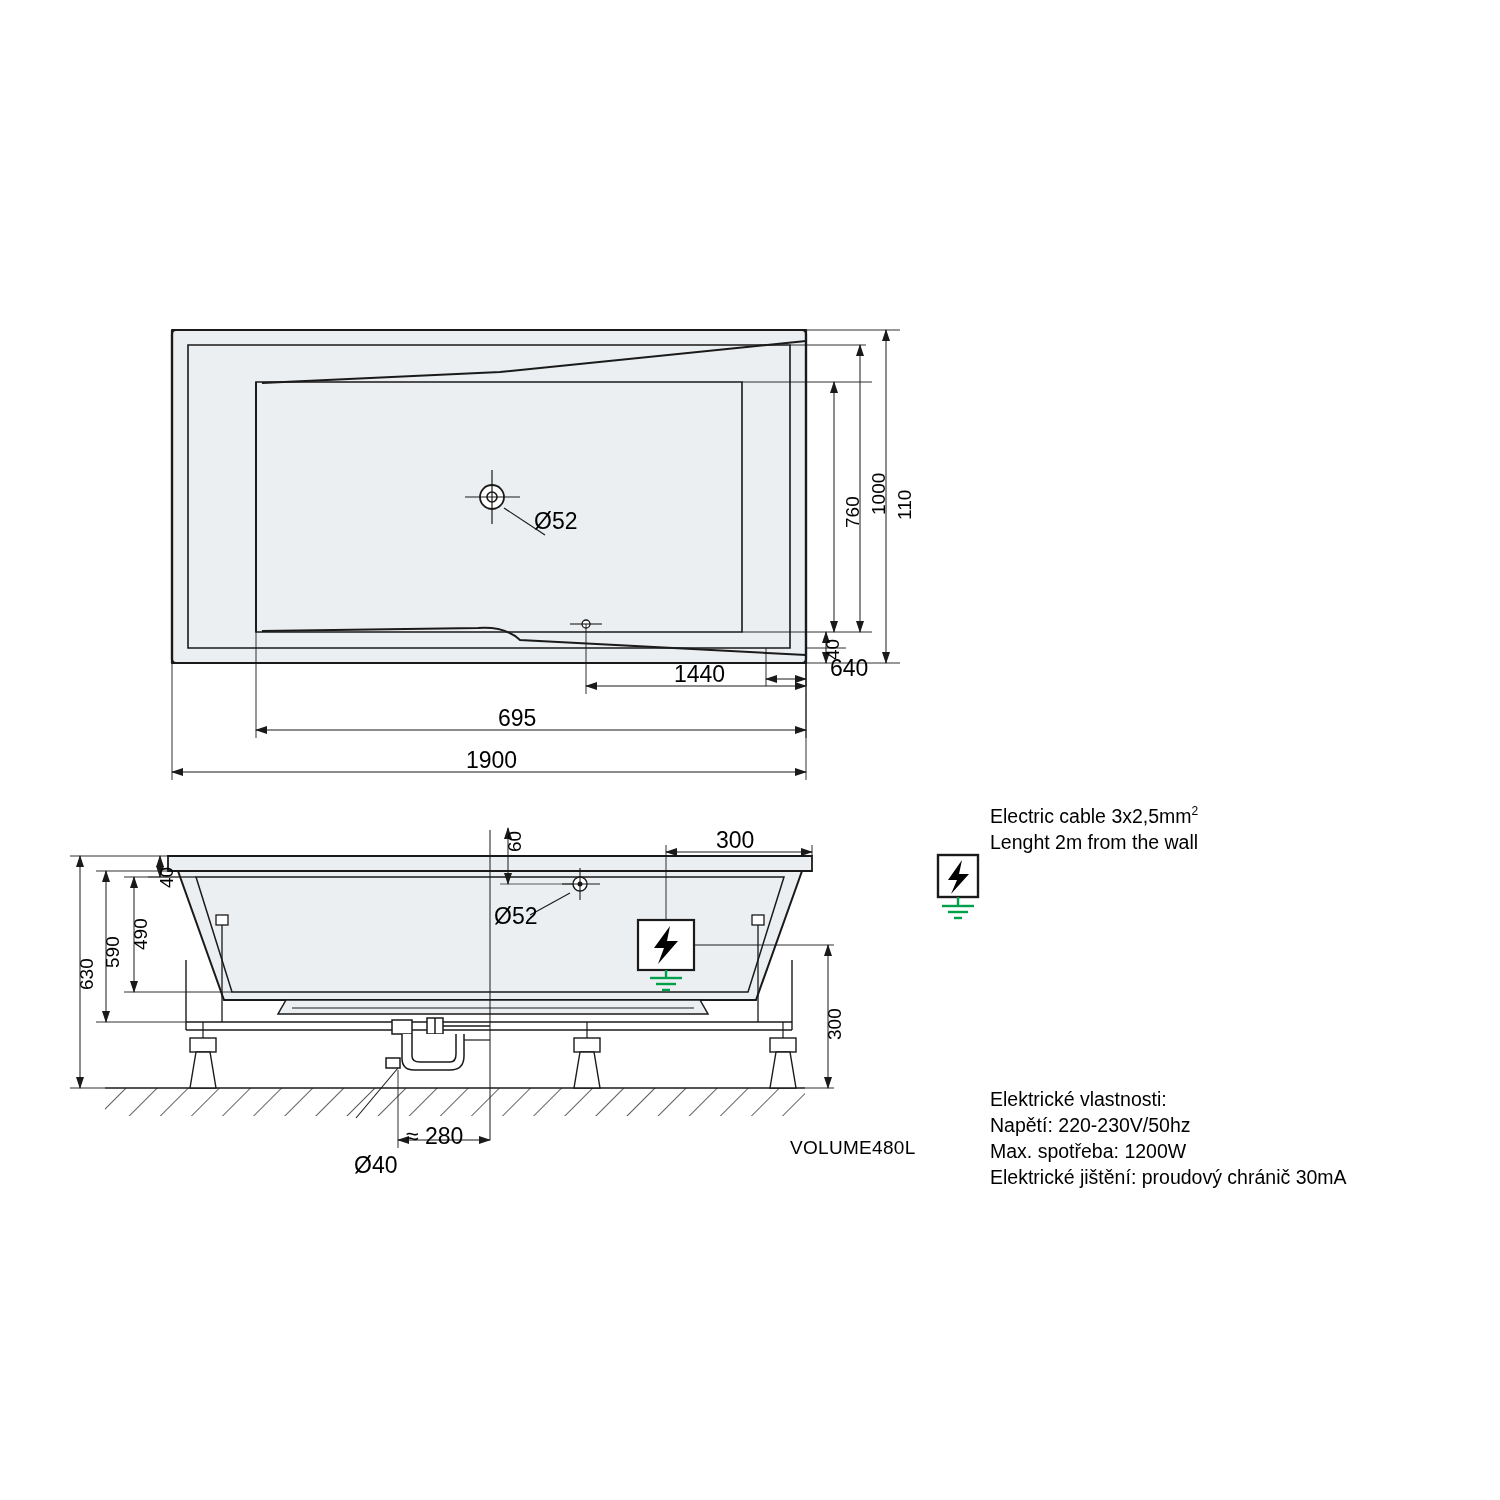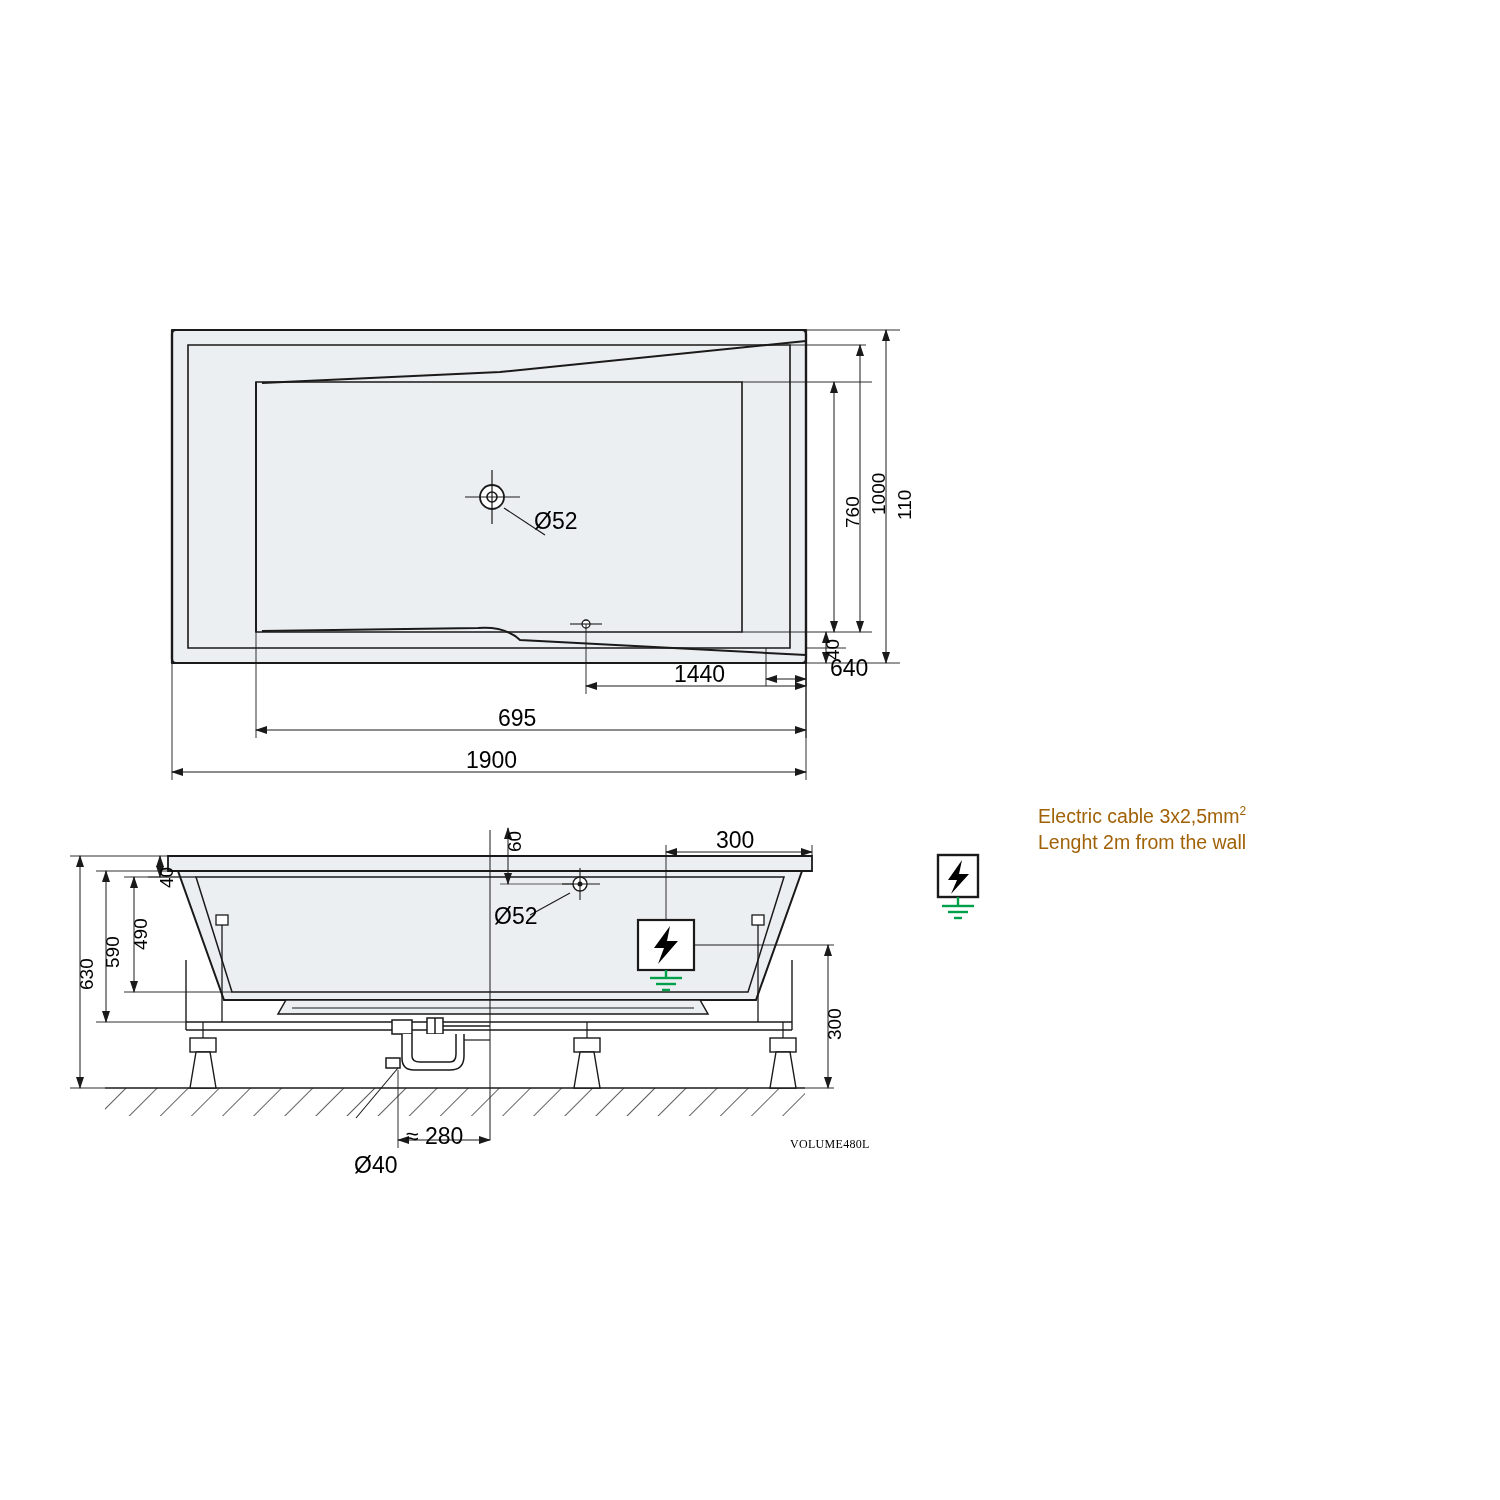--- a/index.html
+++ b/index.html
@@ -37,32 +37,31 @@
     color: #000;
     white-space: pre;
     transform-origin: left top;
     transform: rotate(-90deg);
   }
   .specblock {
     position: absolute;
     font-family: "Liberation Sans", sans-serif;
     font-size: 19.5px;
     line-height: 26px;
-    color: #a16207;
+    color: #000000;
     white-space: pre;
-    margin-left: 48px;
   }
   .sup {
     font-size: 12px;
     vertical-align: super;
   }
   .model {
     position: absolute;
-    font-family: Liberation Serif, serif;
-    font-size: 12px;
+    font-family: Liberation Sans, sans-serif;
+    font-size: 19px;
     letter-spacing: 0.3px;
   }
 </style>
 </head>
 <body>
 
 <div id="sheet">
 
   <svg class="draw" viewBox="0 0 1500 1500">
     <defs>
@@ -272,14 +271,18 @@
   <div class="dim" style="left:306px; top:1152px;margin-left:48px;">Ø40</div>
   <div class="dim" style="left:406px; top:1123px;">≈ 280</div>
 
   <div class="model" style="left:790px; top:1137px;">VOLUME480L</div>
 
   <div class="specblock" style="left:990px; top:798px;"><span>Electric cable 3x2,5mm</span><span class="sup">2</span>
 <span>Lenght 2m from the wall</span></div>
 
 
 
+  <div class="specblock" style="left:990px; top:1086px;"><span>Elektrické vlastnosti:</span>
+<span>Napětí: 220-230V/50hz</span>
+<span>Max. spotřeba: 1200W</span>
+<span>Elektrické jištění: proudový chránič 30mA</span></div>
 
 </div>
 
 </body></html>

